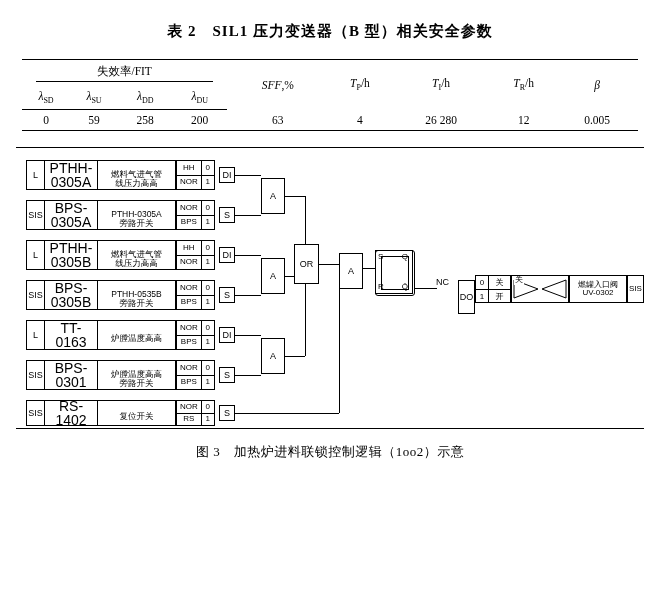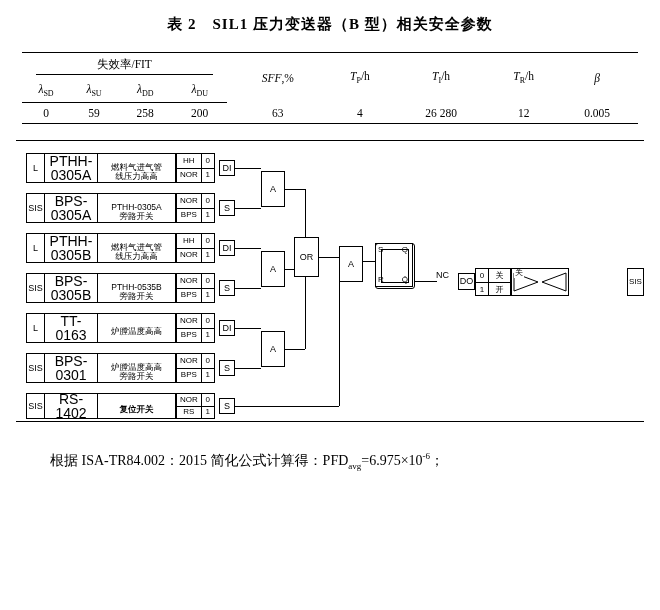--- a/index.html
+++ b/index.html
@@ -20,21 +20,21 @@
     width: 660px;
     height: 610px;
   }
 
   
   .table-caption {
     text-align: center;
     font-size: 15px;
     font-weight: bold;
     letter-spacing: 1px;
-    padding-top: 15px;
+    padding-top: 22px;
   }
 
   
   .tbl-wrap {
     margin: 18px 22px 0 22px;
   }
   table.param {
     width: 100%;
     border-collapse: collapse;
     font-size: 11.5px;
@@ -332,21 +332,21 @@
         <div class="nm">BPS</div>
         <div class="vl">1</div>
       </div>
     </div>
     <div class="dg smallbox" style="left:203px; top:219px; width:16px; height:16px;">S</div>
 
     <div class="dg tagbox" style="left:10px; top:252px; width:150px; height:26px;">
       <div class="tag-l">SIS</div>
       <div class="tag-id" style="white-space:pre-line;">RS-
 1402</div>
-      <div class="tag-desc" style="white-space:pre-line;font-weight:bold;">复位开关</div>
+      <div class="tag-desc" style="white-space:pre-line;">复位开关</div>
     </div>
     <div class="dg sigbox" style="left:160px; top:252px; width:39px; height:26px;">
       <div class="sigrow top">
         <div class="nm">NOR</div>
         <div class="vl">0</div>
       </div>
       <div class="sigrow">
         <div class="nm">RS</div>
         <div class="vl">1</div>
       </div>
@@ -384,43 +384,45 @@
       <div style="position:absolute; left:2px; bottom:2px; font-size:8px;">R</div>
       <div style="position:absolute; right:4px; top:2px; font-size:8px;">Q</div>
       <div style="position:absolute; right:4px; bottom:2px; font-size:8px;">Q̄</div>
       <div class="ovl" style="left:-1px; top:-1px; width:40px; height:46px; border:1px solid #000; border-radius:3px; box-sizing:border-box;"></div>
       <div class="ovl" style="left:5px; top:5px; width:28px; height:34px; border:1px solid #000; box-sizing:border-box;"></div>
     </div>
 
     <div class="dg ln hln" style="left:399px; top:140px; width:22px;"></div>
     <div class="dg" style="left:420px; top:130px; font-size:9px;">NC</div>
 
-    <div class="dg smallbox" style="left:442px; top:132px; width:17px; height:17px;">DO</div>
+    <div class="dg smallbox" style="left:442px; top:132px; width:17px; height:34px;">DO</div>
 
     <div class="dg" style="left:459px; top:127px; width:36px; height:28px; border:1px solid #000; box-sizing:border-box;">
       <div style="display:flex; height:50%; border-bottom:1px solid #000;">
         <div style="width:12px; border-right:1px solid #000; display:flex; align-items:center; justify-content:center; font-size:8px;">0</div>
         <div style="flex:1; display:flex; align-items:center; justify-content:center; font-size:8px;">关</div>
       </div>
       <div style="display:flex; height:50%;">
         <div style="width:12px; border-right:1px solid #000; display:flex; align-items:center; justify-content:center; font-size:8px;">1</div>
         <div style="flex:1; display:flex; align-items:center; justify-content:center; font-size:8px;">开</div>
       </div>
     </div>
 
     <div class="dg" style="left:495px; top:127px; width:58px; height:28px; border:1px solid #000; box-sizing:border-box; position:absolute;">
       <svg width="56" height="26" viewBox="0 0 56 26" style="display:block;">
         <polygon points="2,4 26,13 2,22" fill="none" stroke="#000" stroke-width="1"></polygon>
         <polygon points="54,4 30,13 54,22" fill="none" stroke="#000" stroke-width="1"></polygon>
       </svg>
       <div style="position:absolute; left:2px; top:0px; font-size:8px; background:#fff; padding:0 1px;">关</div>
     </div>
 
+    <div class="dg box" style="left:553px; top:127px; width:58px; height:28px; white-space:pre-line; font-size:8px;">燃罐入口阀
+UV-0302</div>
 
     <div class="dg box" style="left:611px; top:127px; width:17px; height:28px; font-size:8px;">SIS</div>
   </div>
 
+  <div class="fig-caption">图 3　加热炉进料联锁控制逻辑（1oo2）示意</div>
 
   <div class="body-text">
-    <div class="indent"><span>根据 ISA-TR84.002：2015 简化公式计算得：PFD</span><span class="sub2">avg</span><span>=6.975×10</span><span class="sup2">-6</span><span>；</span></div>
   </div>
 
 </div>
 
 </body></html>

